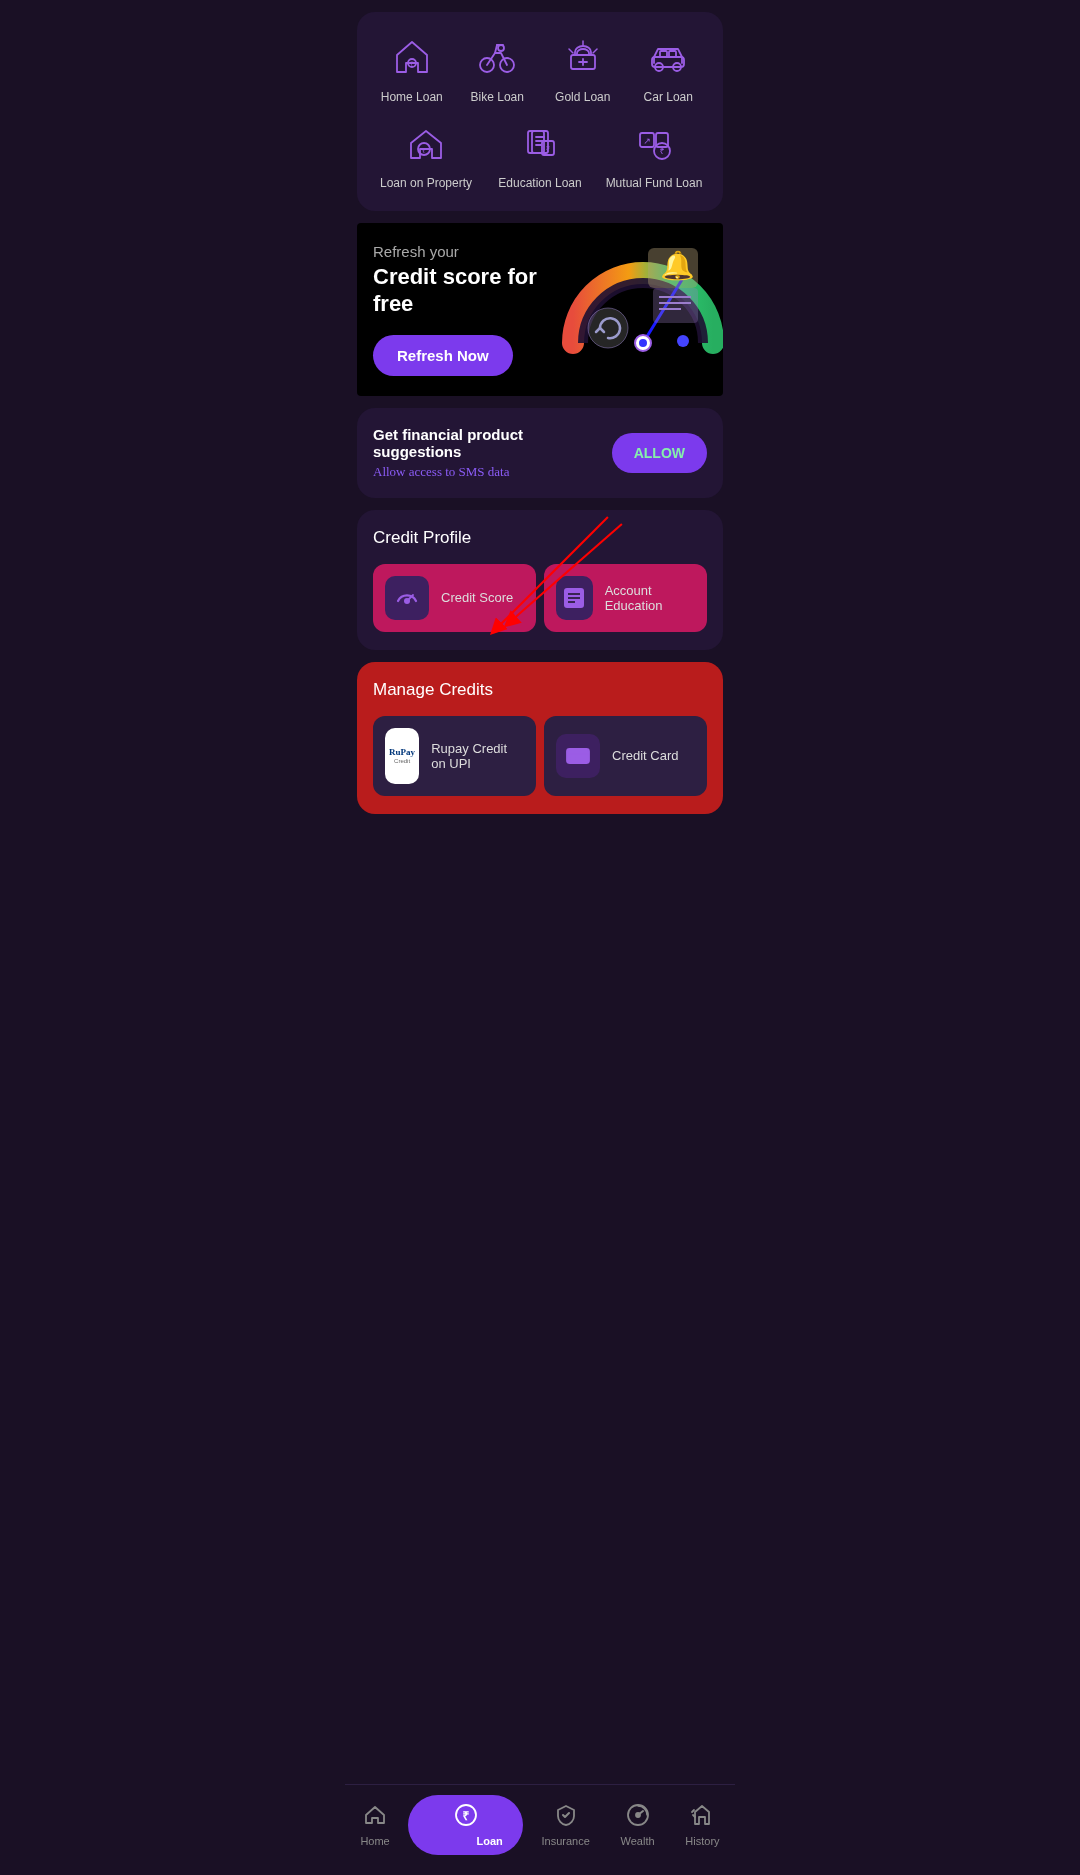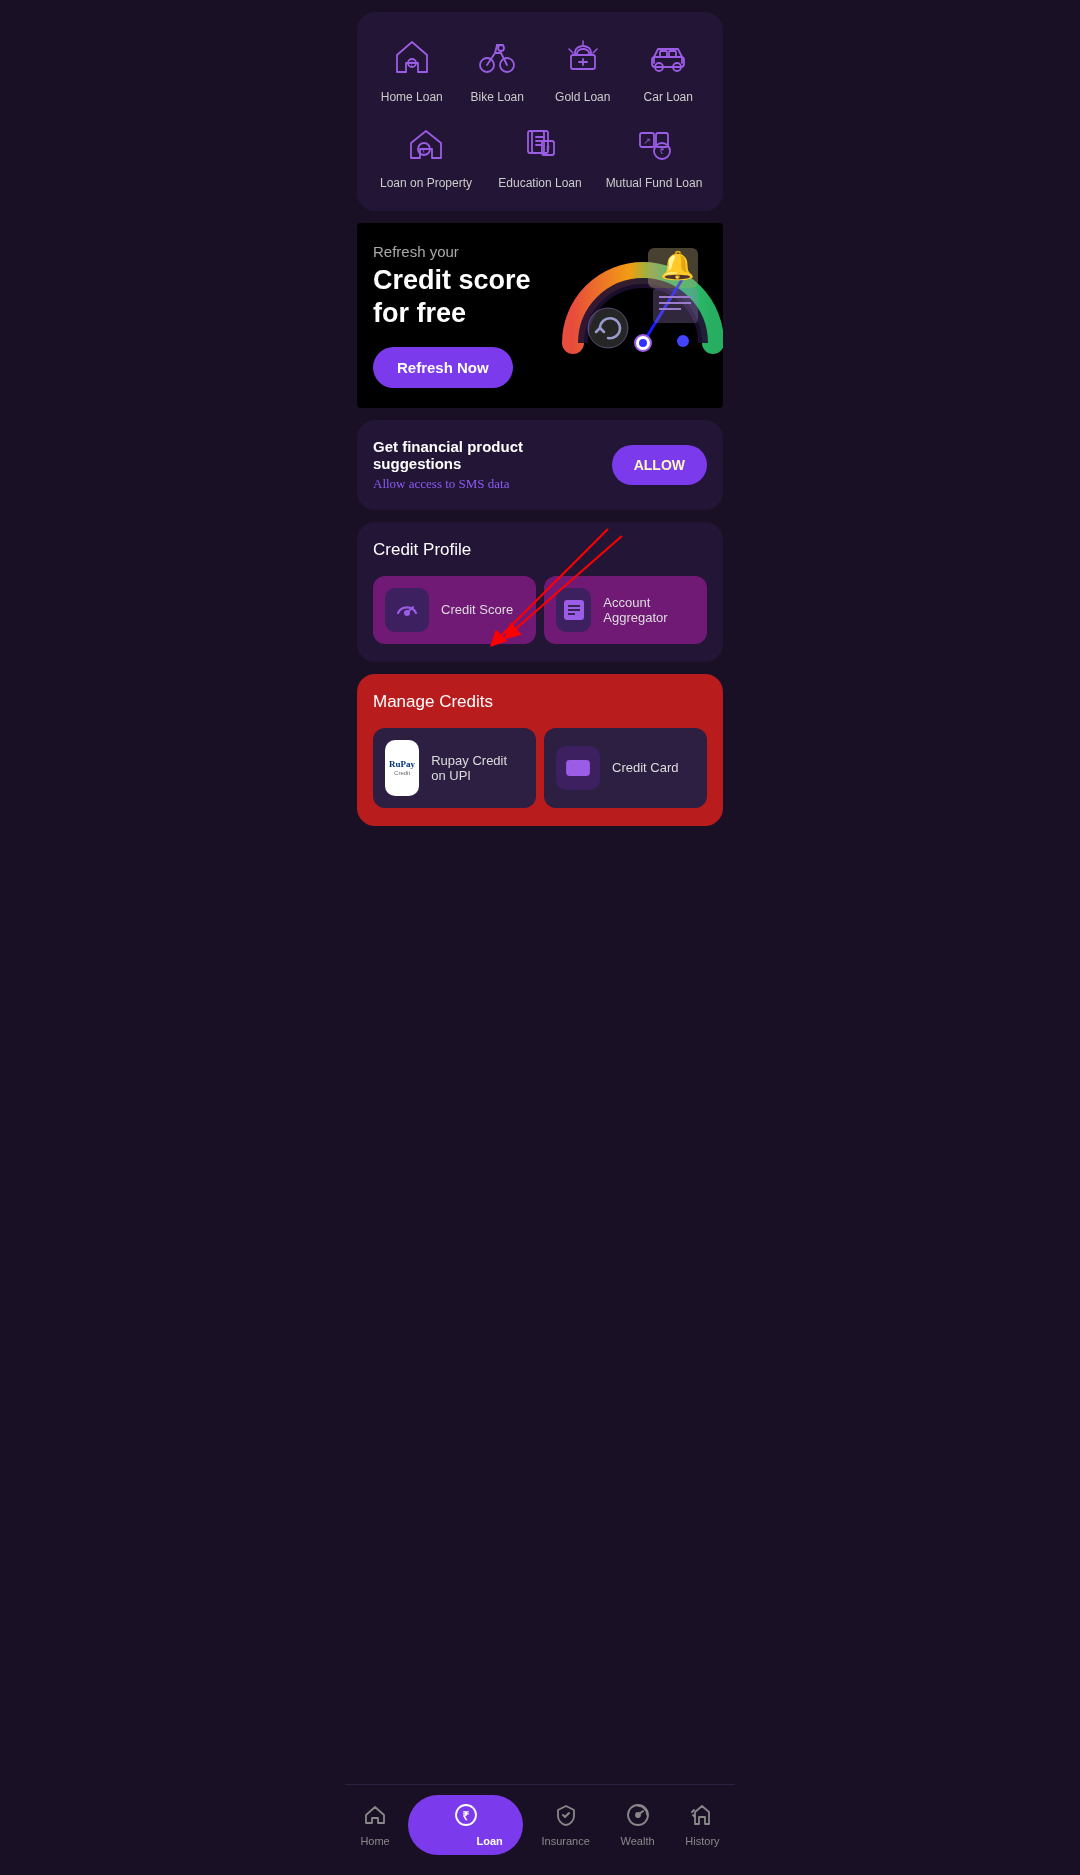--- a/index.html
+++ b/index.html
@@ -89,21 +89,21 @@
     }
 
     .credit-banner-text .subtitle {
       color: #aaa;
       font-size: 15px;
       margin-bottom: 4px;
     }
 
     .credit-banner-text .title {
       color: #fff;
-      font-size: 27px;
+      font-size: 22px;
       font-weight: 700;
       line-height: 1.2;
       margin-bottom: 18px;
     }
 
     .refresh-btn {
       background: #7c3aed;
       color: #fff;
       border: none;
       border-radius: 50px;
@@ -140,21 +140,21 @@
     }
 
     .sms-card-text .subtitle {
       font-size: 13px;
       color: #8b5cf6;
       font-family: Liberation Serif, serif;
     }
 
     .allow-btn {
       background: #7c3aed;
-      color: #fef9c3;
+      color: #86efac;
       border: none;
       border-radius: 50px;
       padding: 12px 22px;
       font-size: 14px;
       font-weight: 600;
       cursor: pointer;
       white-space: nowrap;
     }
 
     
@@ -176,21 +176,21 @@
       display: grid;
       grid-template-columns: 1fr 1fr;
       gap: 8px;
     }
 
     .profile-item {
       display: flex;
       align-items: center;
       gap: 12px;
       padding: 12px;
-      background: #701a75;
+      background: #be185d;
       border-radius: 12px;
       cursor: pointer;
     }
 
     .profile-item-icon {
       width: 44px;
       height: 44px;
       background: #3d2060;
       border-radius: 10px;
       display: flex;
@@ -517,21 +517,21 @@
       </div>
       <div class="profile-item">
         <div class="profile-item-icon">
           <svg viewBox="0 0 26 26" fill="#9b5de5">
             <rect x="3" y="3" width="20" height="20" rx="3" fill="#9b5de5"></rect>
             <line x1="7" y1="9" x2="19" y2="9" stroke="#2d1f42" stroke-width="1.8"></line>
             <line x1="7" y1="13" x2="19" y2="13" stroke="#2d1f42" stroke-width="1.8"></line>
             <line x1="7" y1="17" x2="14" y2="17" stroke="#2d1f42" stroke-width="1.8"></line>
           </svg>
         </div>
-        <span class="profile-item-label">Account Aggregator</span>
+        <span class="profile-item-label">Account Education</span>
       </div>
     </div>
 
     <svg class="annotation-svg" viewBox="0 0 366 200" xmlns="http://www.w3.org/2000/svg">
       <defs>
         <marker id="arrowhead1" markerWidth="8" markerHeight="8" refX="4" refY="4" orient="auto">
           <path d="M0,0 L8,4 L0,8 Z" fill="red"></path>
         </marker>
         <marker id="arrowhead2" markerWidth="8" markerHeight="8" refX="4" refY="4" orient="auto">
           <path d="M0,0 L8,4 L0,8 Z" fill="red"></path>

